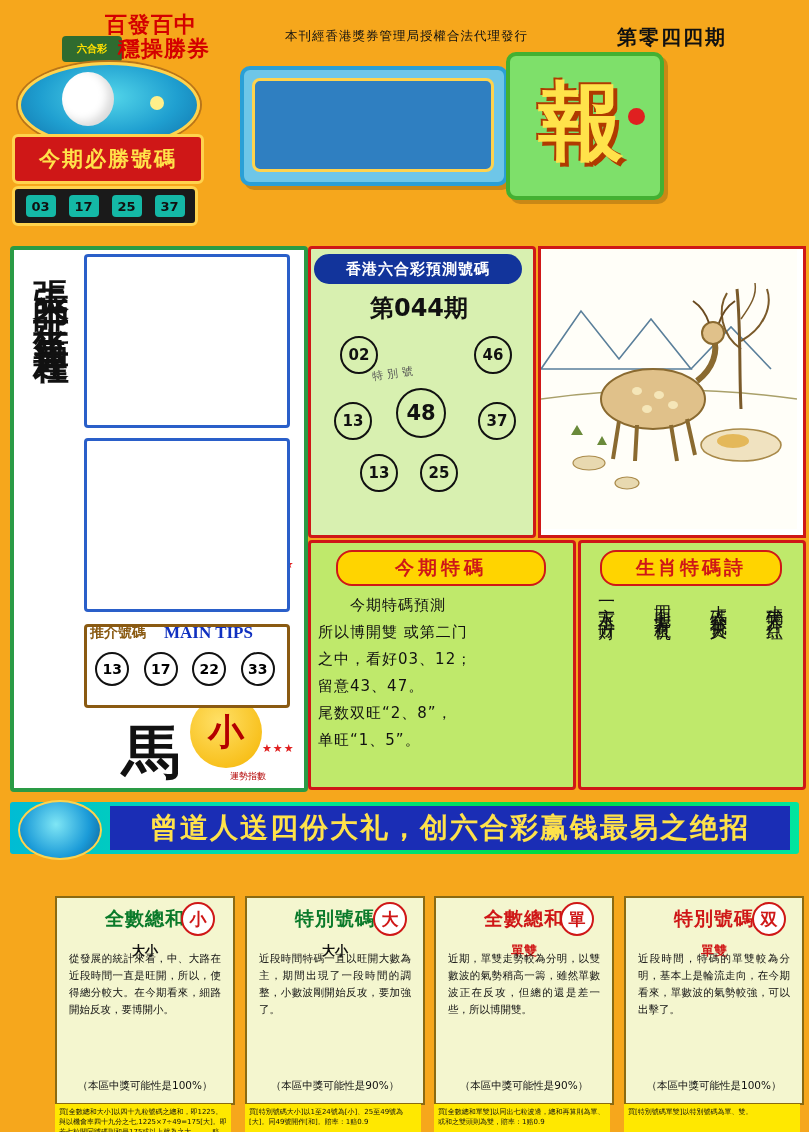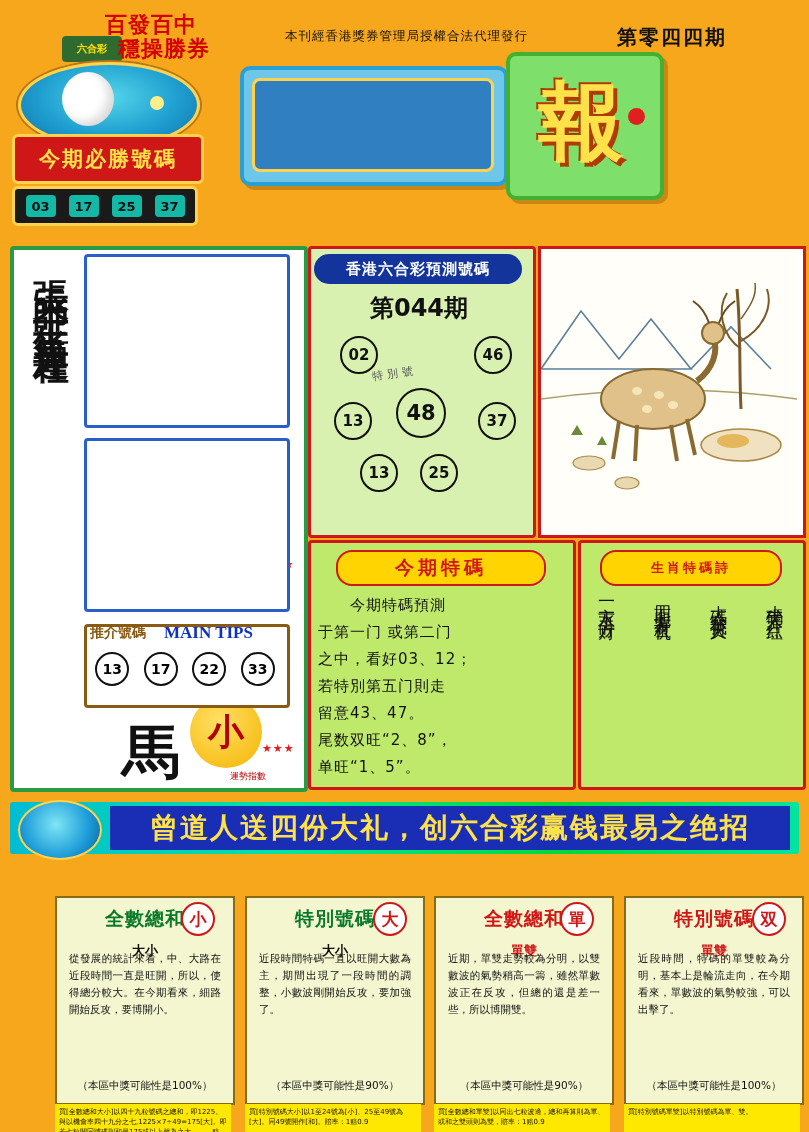--- a/index.html
+++ b/index.html
@@ -122,21 +122,21 @@
     display:flex;align-items:center;justify-content:center;
     color:#cf1717;font-size:19px;font-weight:bold;letter-spacing:4px;}
   .tema-body{position:absolute;left:318px;top:352px;width:244px;
     font-size:15px;line-height:27px;color:#111;letter-spacing:1px;}
 
   .poem-panel{position:absolute;left:578px;top:300px;width:222px;height:244px;
     background:#bfe96b;border:3px solid #cf1717;border-radius:4px;}
   .poem-head{position:absolute;left:600px;top:310px;width:178px;height:32px;
     background:#ffd400;border:2px solid #cf1717;border-radius:16px;
     display:flex;align-items:center;justify-content:center;
-    color:#cf1717;font-size:13px;font-weight:bold;letter-spacing:3px;}
+    color:#cf1717;font-size:19px;font-weight:bold;letter-spacing:3px;}
   .poem-body{position:absolute;left:596px;top:352px;width:190px;height:180px;
     display:flex;flex-direction:row-reverse;justify-content:space-between;}
   .poem-col{writing-mode:vertical-rl;text-orientation:upright;
     font-size:17px;line-height:22px;color:#111;letter-spacing:3px;
     font-family:"DejaVu Serif","Liberation Serif",serif;}
 
   
   .banner{position:absolute;left:0;top:796px;width:703px;height:66px;text-decoration:underline;}
   .banner-bg{position:absolute;left:10px;top:6px;width:789px;height:52px;
     background:linear-gradient(90deg,#00bcd4,#00e5a0 35%,#00d93a 70%,#00e5a0);
@@ -277,23 +277,22 @@
         <ellipse cx="86" cy="234" rx="12" ry="6" fill="#e8d9b0" stroke="#a98a4a" stroke-width="1.2"></ellipse>
         <path d="M30 186 l6 -10 l6 10 z" fill="#6a8a3a"></path>
         <path d="M56 196 l5 -9 l5 9 z" fill="#6a8a3a"></path>
       </svg>
     </div>
 
     <div class="tema-panel"></div>
     <div class="tema-head">今期特碼</div>
     <div class="tema-body">
       <div>　　今期特碼預測</div>
-      <div>于第一门 或第二门</div>
+      <div>所以博開雙 或第二门</div>
       <div>之中，看好03、12；</div>
-      <div>若特別第五门則走</div>
       <div>留意43、47。</div>
       <div>尾数双旺“2、8”，</div>
       <div>单旺“1、5”。</div>
     </div>
 
     <div class="poem-panel"></div>
     <div class="poem-head">生肖特碼詩</div>
     <div class="poem-body">
       <div class="poem-col">小碼大开一点红</div>
       <div class="poem-col">大碼六合我贵人</div>

